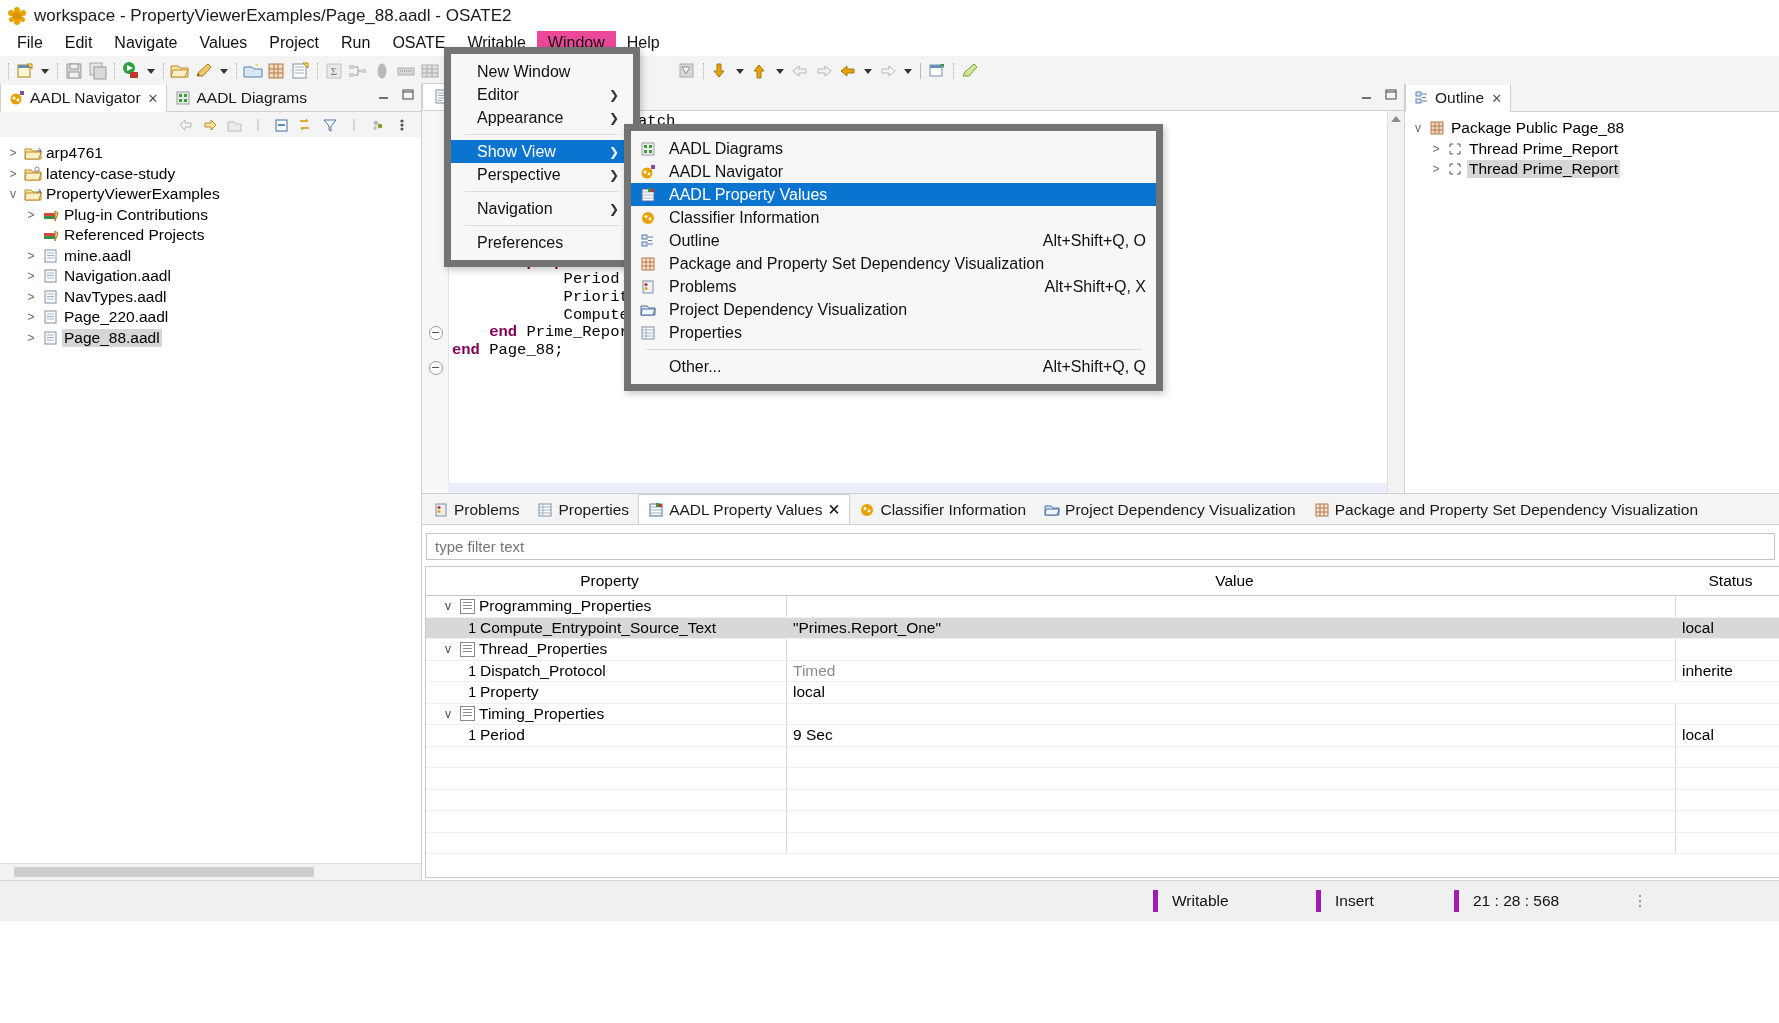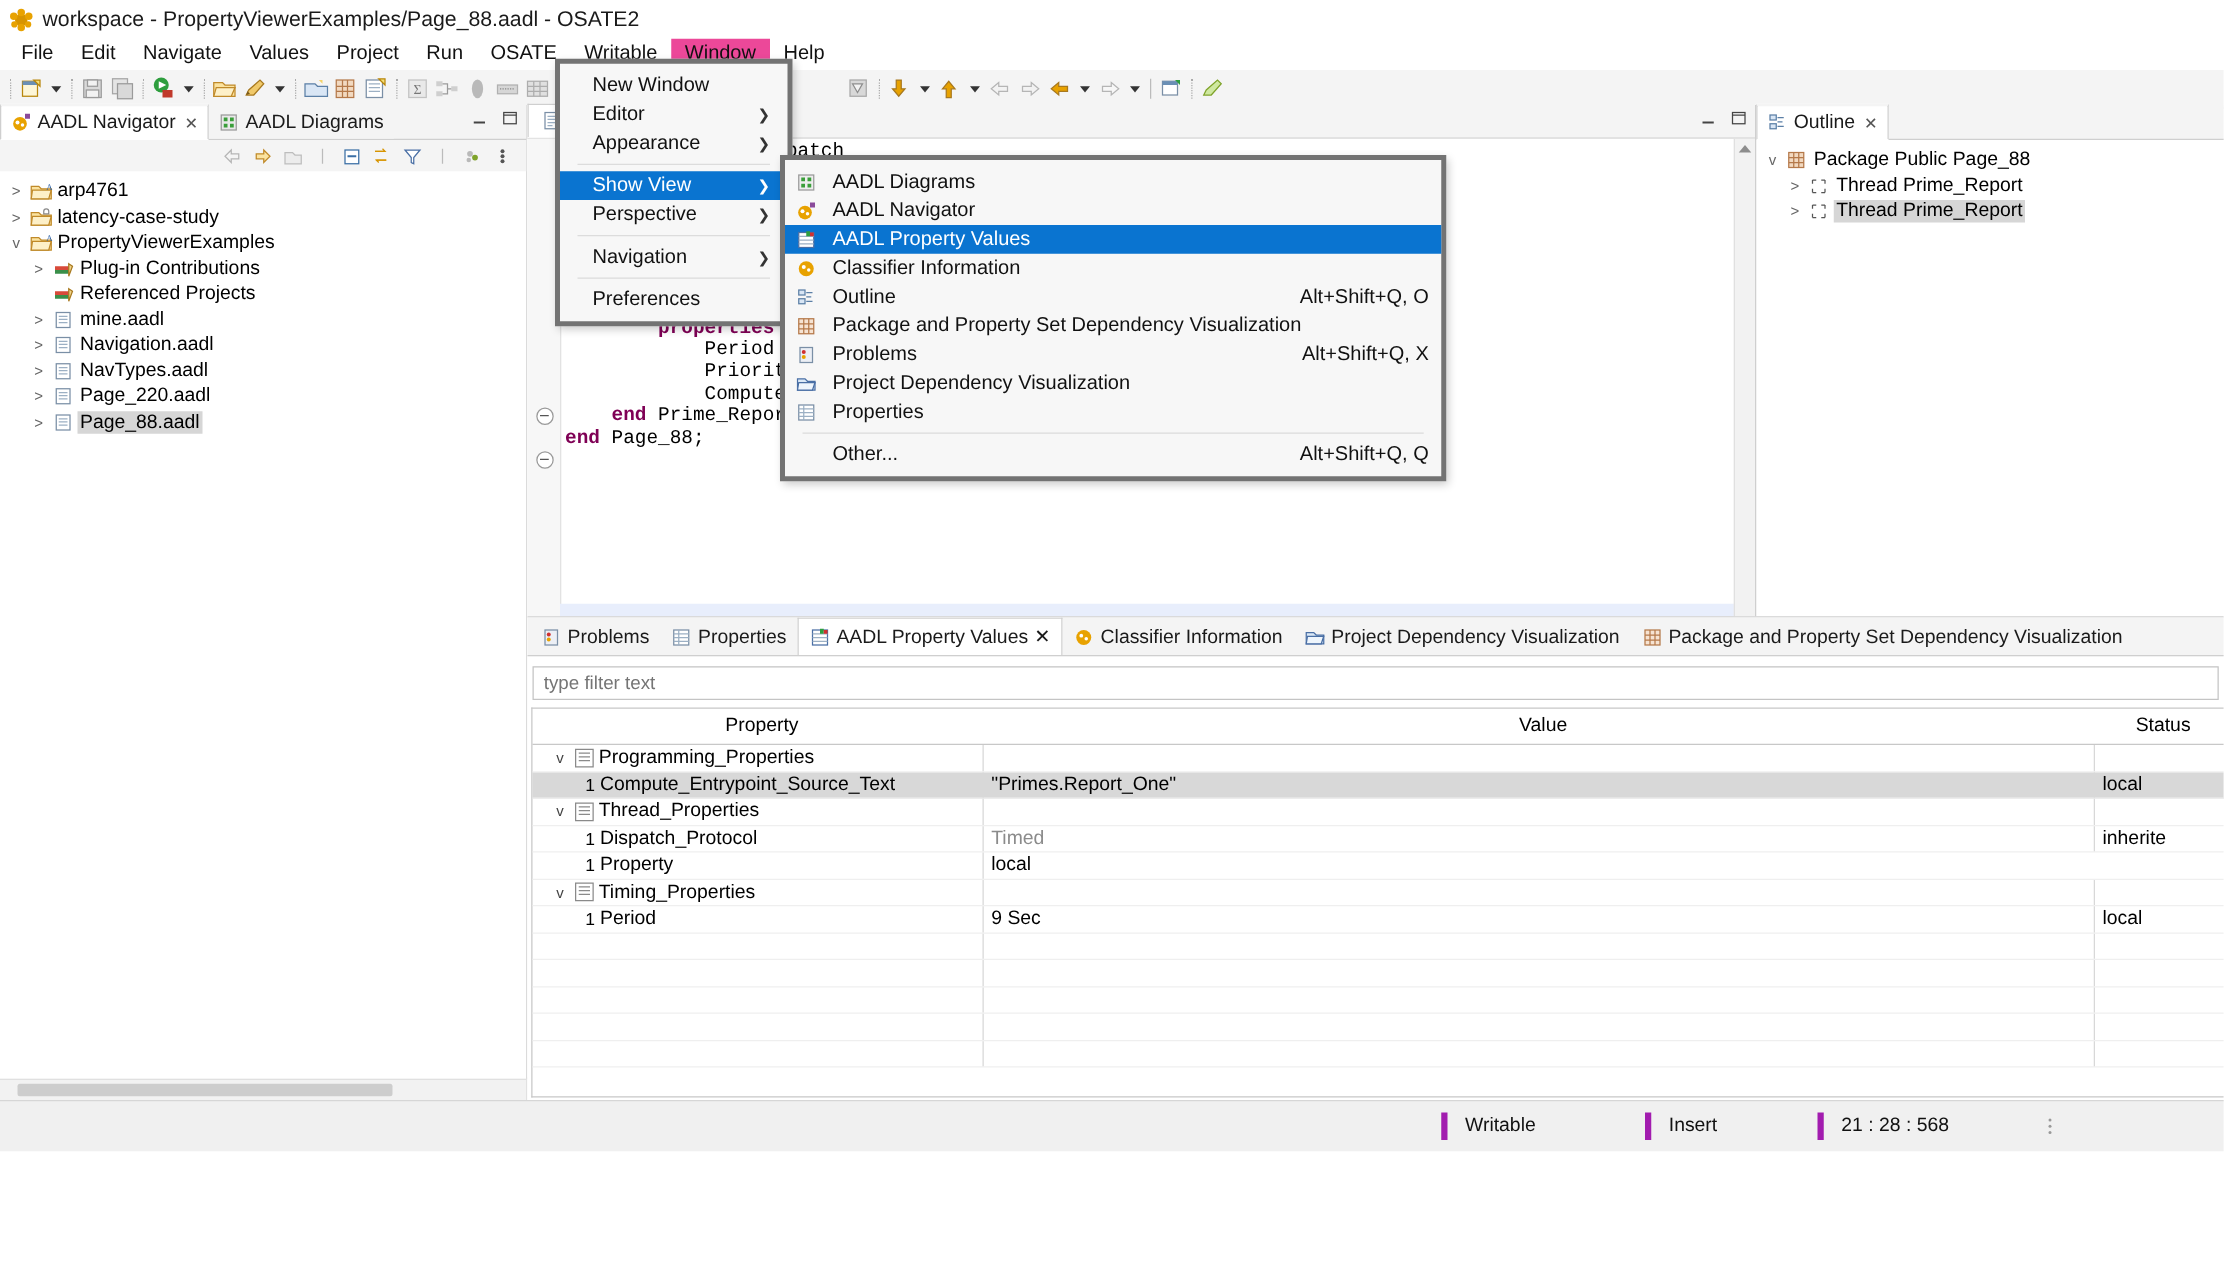--- a/index.html
+++ b/index.html
@@ -110,21 +110,21 @@
   .grey{color:#8b8b8b;text-align:center;}
   .grpicon{width:13px;height:13px;border:1px solid #8a8a8a;background:#fff;position:relative;}
   .grpicon::after{content:"";position:absolute;left:2px;top:2px;right:2px;height:1px;background:#8a8a8a;box-shadow:0 3px 0 #8a8a8a,0 6px 0 #8a8a8a;}
 
   
   .statusbar{position:absolute;left:0;bottom:0;right:0;height:40px;background:#f0f0f0;border-top:1px solid #d6d6d6;display:flex;align-items:center;font-size:15.5px;}
   .sbseg{height:22px;display:flex;align-items:center;padding:0 14px;border-left:5px solid #a21caf;color:#111;}
   .sb-spacer{flex:1;}
 
   
-  .menu{position:absolute;background:#f7f7f7;border:4px solid #737373;box-shadow:2px 3px 7px rgba(0,0,0,.22);padding:6px 0;z-index:50;}
+  .menu{position:absolute;background:#f7f7f7;border:7px solid #737373;box-shadow:2px 3px 7px rgba(0,0,0,.22);padding:6px 0;z-index:50;}
   .mrow{height:23px;display:flex;align-items:center;font-size:16px;color:#111;padding:0 10px 0 0;white-space:nowrap;}
   .mrow .mico{width:34px;display:flex;align-items:center;justify-content:center;}
   .mrow .mtxt{flex:1;padding-left:4px;}
   .mrow .maccel{color:#111;padding-left:36px;}
   .mrow .msub{width:18px;text-align:center;color:#333;font-size:12px;}
   .mrow.hl{background:#0a74d0;color:#fff;}
   .mrow.hl .msub{color:#fff;}
   .msep{height:1px;background:#dcdcdc;margin:5px 14px;}
   #windowMenu{left:444px;top:47px;width:182px;}
   #windowMenu .mrow{padding-left:22px;}

